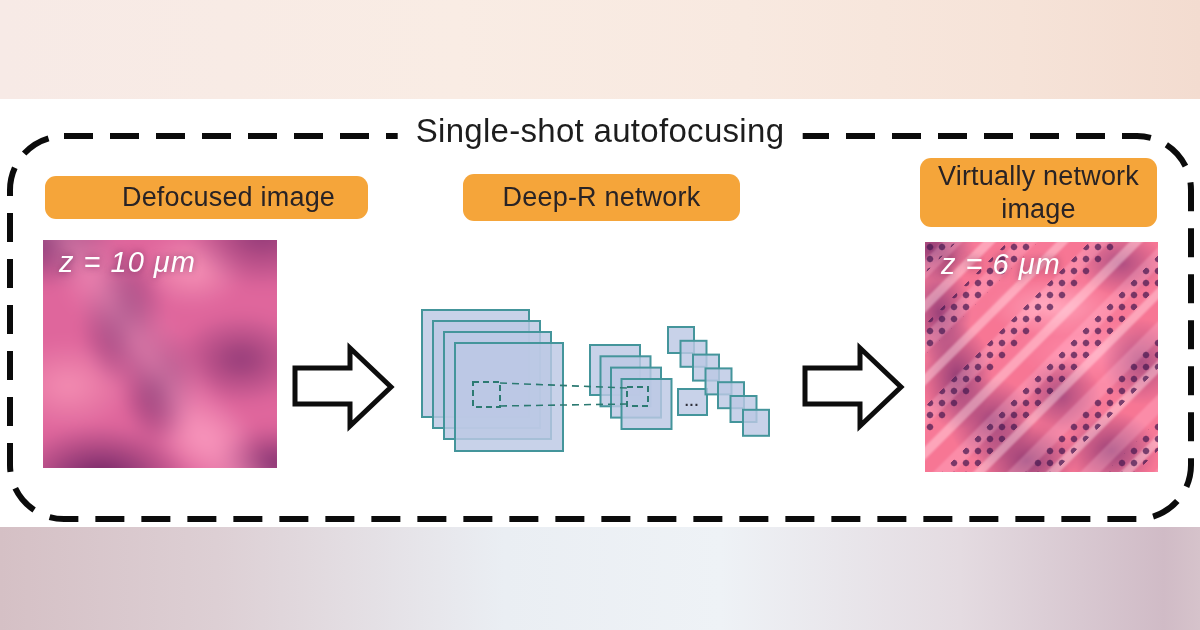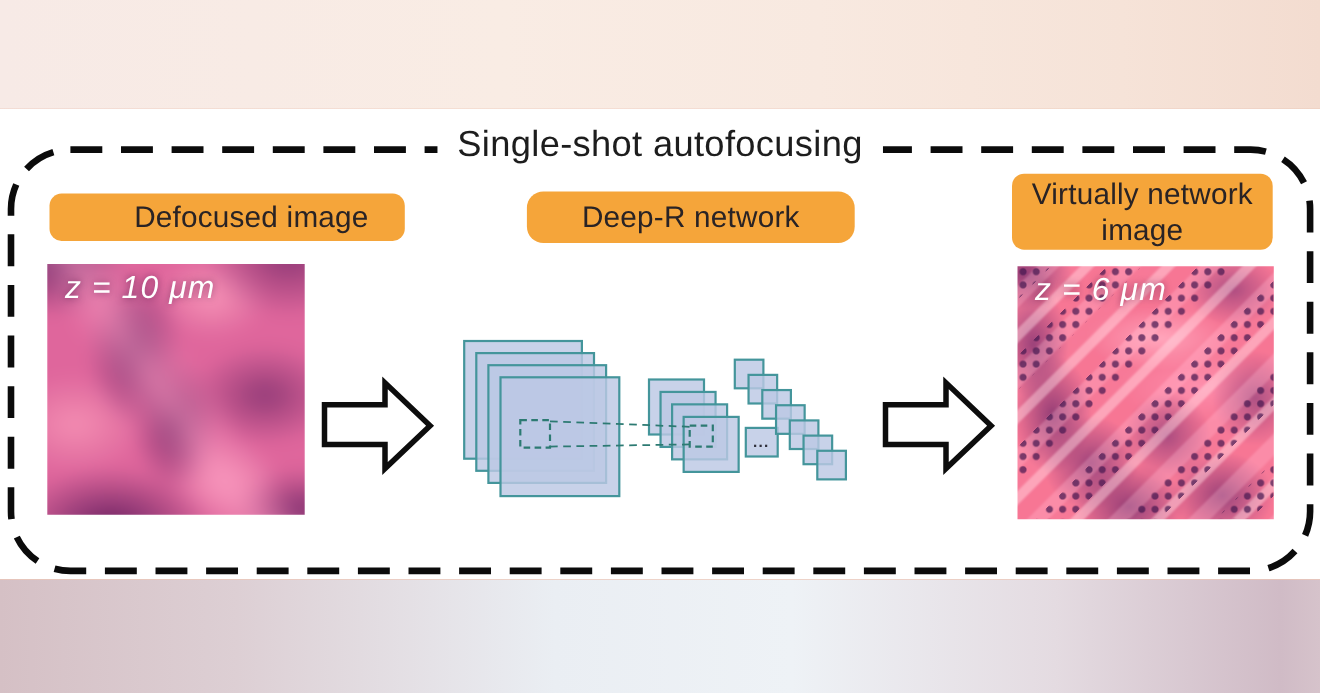--- a/index.html
+++ b/index.html
@@ -28,21 +28,21 @@
     height:47px;line-height:47px;background:#ffffff;padding:0 18px;
     font-size:33px;color:#1d1d1d;letter-spacing:.3px;white-space:nowrap;
   }
   
   .tag{
     position:absolute;background:#f5a53a;border-radius:11px;
     color:#292325;display:flex;align-items:center;justify-content:center;
     text-align:center;font-size:27px;letter-spacing:.2px;
   }
   .tag-left{left:45px;top:176px;width:279px;height:43px;padding-left:44px;}
-  .tag-center{left:479px;top:174px;width:298px;height:47px;border-radius:15px;}
+  .tag-center{left:463px;top:174px;width:277px;height:47px;}
   .tag-right{left:920px;top:158px;width:237px;height:69px;line-height:1.22;padding:0 16px;box-sizing:border-box;}
   
   .photo{position:absolute;overflow:hidden;text-align:right;}
   .photo-left{left:43px;top:240px;width:234px;height:228px;}
   .photo-right{left:925px;top:242px;width:233px;height:230px;}
   .hist{position:absolute;}
   .hist-left-art{
     inset:-18px;filter:blur(8px) saturate(1.08);
     background-color:#d8689a;
     background-image:

